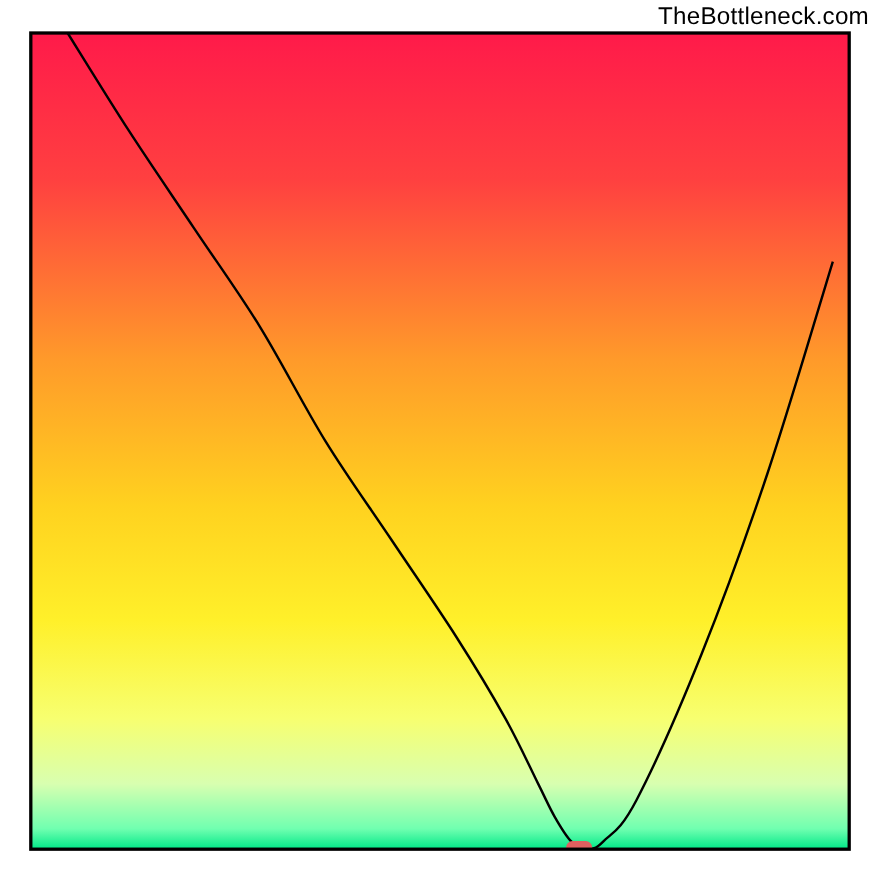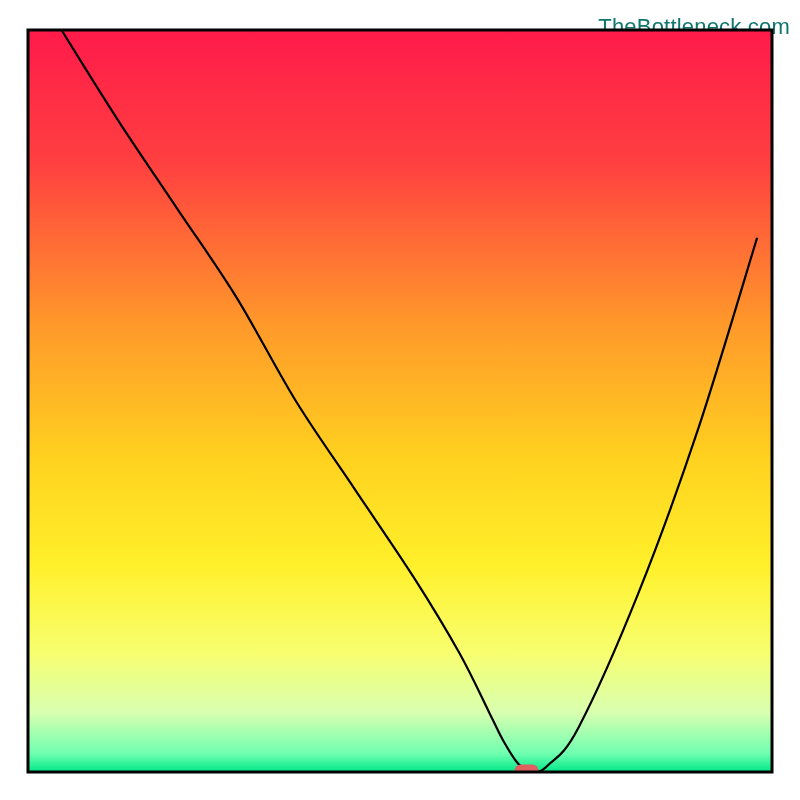--- a/index.html
+++ b/index.html
@@ -13,24 +13,23 @@
   .container {
     width: 800px;
     height: 800px;
     position: relative;
   }
   .watermark {
     position: absolute;
     top: 2px;
     right: 10px;
     font-size: 22px;
-    color: #0f766e;
+    color: #000000;
     font-weight: 500;
     letter-spacing: 0.2px;
-    margin-top: 12px;
   }
   svg {
     position: absolute;
     left: 0;
     top: 0;
   }
 </style>
 </head>
 <body>
 <div class="container">

